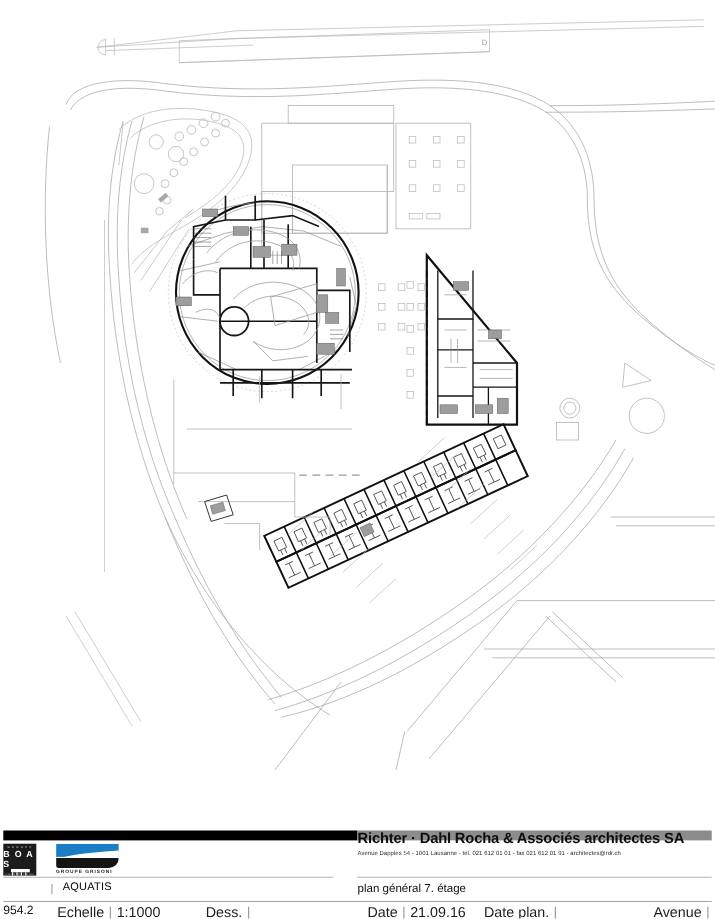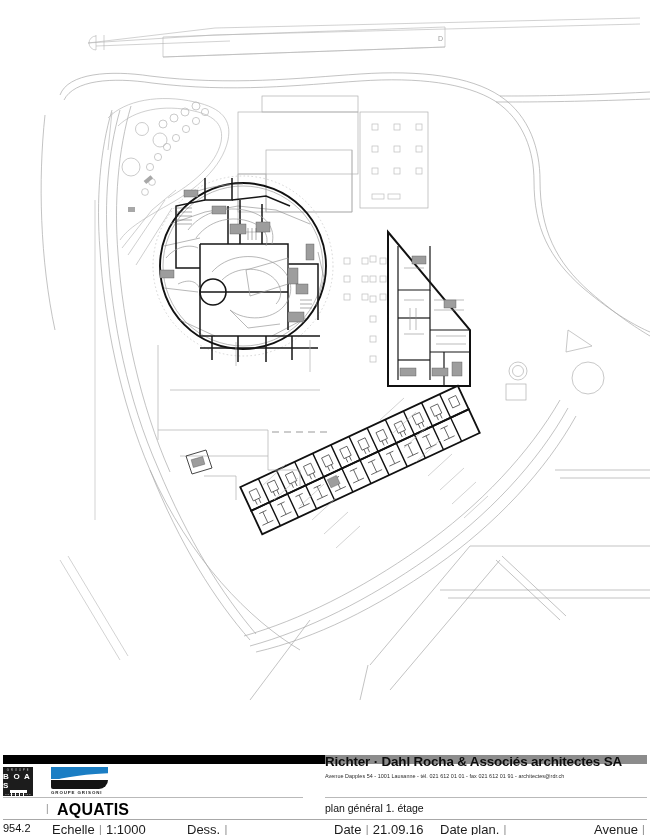--- a/index.html
+++ b/index.html
@@ -45,21 +45,21 @@
   
   .firm{position:absolute;left:325px;top:2px;width:322px;}
   .firm-name{font-size:13.4px;font-weight:bold;color:#0d0d0d;white-space:nowrap;letter-spacing:-0.15px;line-height:16px;}
   .firm-addr{margin-top:3px;font-size:5.4px;color:#2b2b2b;white-space:nowrap;letter-spacing:.05px;}
   .firm-rule{position:absolute;left:325px;top:45px;width:322px;height:1px;background:#b9b9b9;}
 
   
   .proj-row{position:absolute;left:0;top:47px;width:650px;height:20px;}
   .proj-no{position:absolute;left:3px;top:3px;font-size:11px;color:#111;margin-top:20px;}
   .proj-sep{position:absolute;left:46px;top:4px;font-size:10px;color:#8e8e8e;}
-  .proj-name{position:absolute;left:57px;top:2px;font-size:16px;font-weight:bold;color:#000;letter-spacing:.2px;}
+  .proj-name{position:absolute;left:57px;top:2px;font-size:10px;font-weight:normal;color:#000;letter-spacing:.2px;}
   .proj-desc{position:absolute;left:325px;top:3px;font-size:10.5px;color:#111;}
   .proj-rule{position:absolute;left:3px;top:20px;width:644px;height:1px;background:#a8a8a8;}
 
   
   .meta-row{position:absolute;left:0;top:68px;width:650px;height:15px;}
   .meta{position:absolute;top:2px;font-size:13px;color:#1c1c1c;white-space:nowrap;}
   .meta .pipe{color:#9a9a9a;padding:0 4px;}
   .m-echelle{left:52px;}
   .m-dess{left:187px;}
   .m-date{left:334px;}
@@ -402,21 +402,21 @@
     <div class="firm">
       <div class="firm-name">Richter · Dahl Rocha &amp; Associés architectes SA</div>
       <div class="firm-addr">Avenue Dapples 54 - 1001 Lausanne - tél. 021 612 01 01 - fax 021 612 01 91 - architectes@rdr.ch</div>
     </div>
     <div class="firm-rule"></div>
 
     <div class="proj-row">
       <span class="proj-no">954.2</span>
       <span class="proj-sep">|</span>
       <span class="proj-name">AQUATIS</span>
-      <span class="proj-desc">plan général 1. étage</span>
+      <span class="proj-desc">plan général 7. étage</span>
       <span class="proj-rule"></span>
     </div>
 
     <div class="meta-row">
       <span class="meta m-echelle"><span>Echelle</span><span class="pipe">|</span><span>1:1000</span></span>
 
       <span class="meta m-dess"><span>Dess.</span><span class="pipe">|</span><span></span></span>
 
       <span class="meta m-date"><span>Date</span><span class="pipe">|</span><span>21.09.16</span></span>
 

